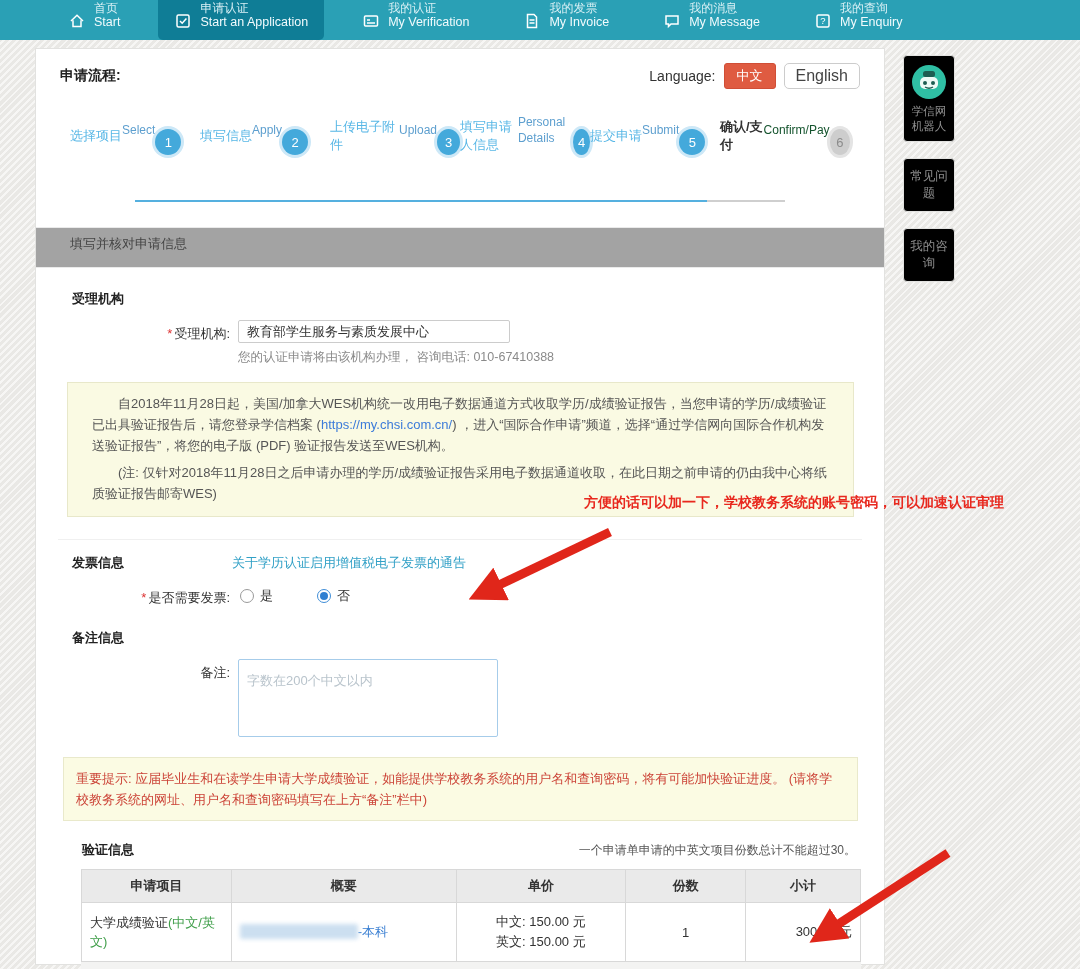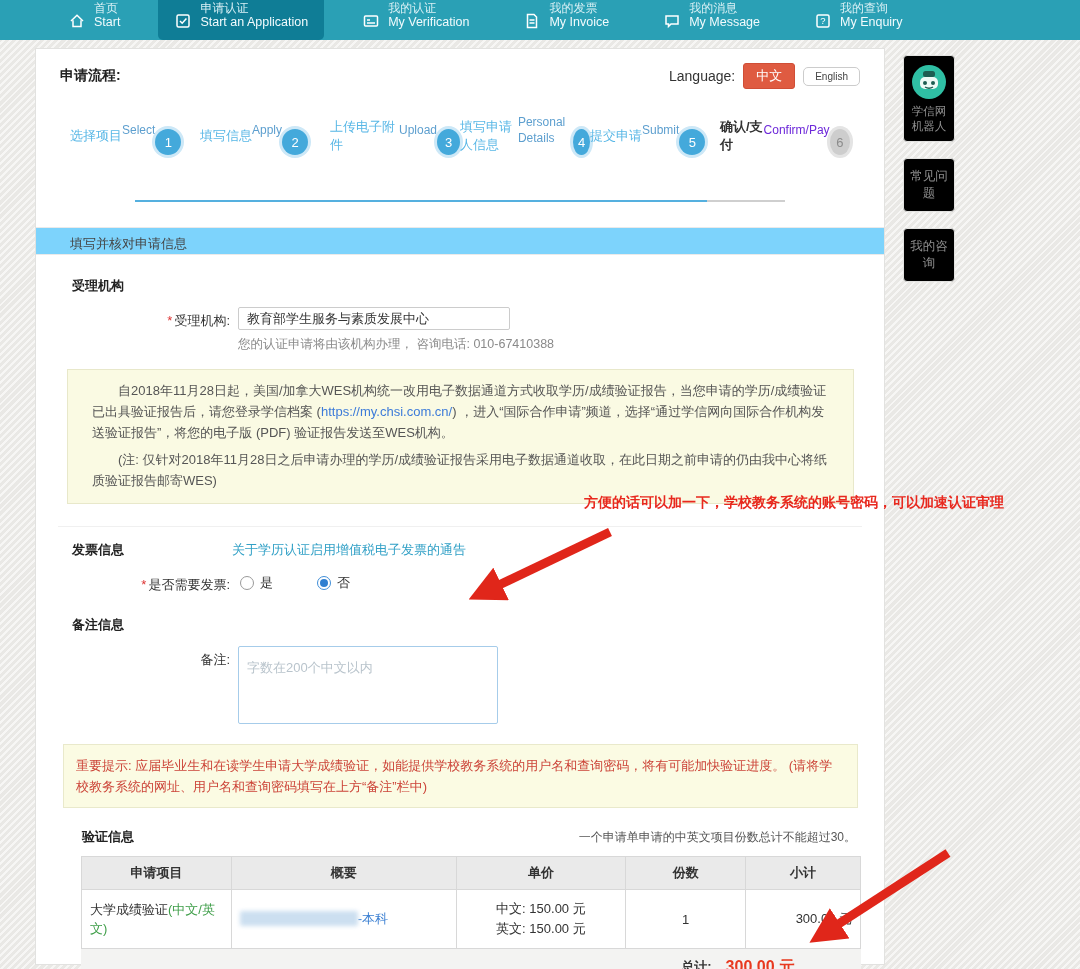--- a/index.html
+++ b/index.html
@@ -18,36 +18,36 @@
   .nav-text { display:flex; flex-direction:column; margin-top:-9px; }
   .nav-zh { font-size:12px; line-height:13px; color:#d9f0f5; }
   .nav-en { font-size:12.5px; line-height:15px; color:#f2fbfd; }
   
   .panel { position:absolute; left:35px; top:48px; width:850px; height:917px; background:#fff; border:1px solid #e2e2e0; padding:0 22px; }
   .flow-head { margin-top:14px; display:flex; justify-content:space-between; align-items:center; }
   .flow-title { font-size:14px; font-weight:bold; color:#222; margin-left:2px; }
   .lang-wrap { display:flex; align-items:center; gap:8px; margin-right:2px; }
   .lang-label { font-size:14px; color:#333; }
   .lang-zh { background:#df5b41; color:#fff; border:1px solid #d04e36; border-radius:3px; font-size:13px; padding:3px 12px; cursor:pointer; }
-  .lang-en { background:#fff; color:#444; border:1px solid #ccc; border-radius:5px; font-size:10px; padding:3px 11px; cursor:pointer; }
+  .lang-en { background:#fff; color:#444; border:1px solid #ccc; border-radius:5px; font-size:16px; padding:3px 11px; cursor:pointer; }
   
   .stepper { position:relative; margin:16px 0 0 12px; width:782px; height:112px; }
   .step-line { position:absolute; left:65px; top:95px; width:650px; height:2px;
     background:linear-gradient(to right, #55b0df 0 88%, #cfcfcf 88% 100%); }
   .steps { position:relative; display:flex; }
   .step { width:130px; display:flex; flex-direction:row; align-items:center; }
   .step-zh { font-size:13px; color:#58b7e6; line-height:18px; margin-top:12px; }
   .step-en { font-size:12px; color:#5d9fcf; line-height:16px; }
   .step-circle { width:26px; height:26px; border-radius:50%; background:#44a9db; color:#fff; font-size:13px;
     display:flex; align-items:center; justify-content:center; margin-top:24px; box-shadow:0 0 0 3px #cde8f7; }
   .step.pending .step-zh { color:#333; font-weight:bold; }
-  .step.pending .step-en { color:#6d28d9;text-align:center; }
+  .step.pending .step-en { color:#14532d;text-align:center; }
   .step.pending .step-circle { background:#cdcdcd; color:#8b8b8b; box-shadow:0 0 0 3px #e4e4e4; }
   
-  .banner { margin:10px -22px 0; background:#7dd3fc; border-top:1px solid #eaeaea; border-bottom:1px solid #eaeaea; height:28px; line-height:31px; font-size:13px; color:#444; padding-left:34px; }
+  .banner { margin:10px -22px 0; background:#a3a3a3; border-top:1px solid #eaeaea; border-bottom:1px solid #eaeaea; height:41px; line-height:31px; font-size:13px; color:#444; padding-left:34px; }
   
   .blk-title { font-size:13px; font-weight:bold; color:#222; margin:22px 0 0 14px; }
   .form-row { display:flex; align-items:flex-start; margin-top:12px; }
   .form-label { width:172px; text-align:right; font-size:13px; color:#333; padding-top:5px; }
   .req { color:#d33; margin-right:2px; }
   .agency-input { margin-left:8px; width:272px; height:23px; border:1px solid #ccc; border-radius:2px; font-size:13px; color:#333; padding:0 8px; font-family:inherit; }
   .agency-note { margin:6px 0 0 180px; font-size:12.5px; color:#8a8a8a; }
   
   .wes-box { margin:16px 8px 0 9px; background:#fafae3; border:1px solid #e8e8ca; padding:10px 24px 12px; font-size:13px; color:#555; line-height:21px; }
   .wes-box p { text-indent:2em; }

